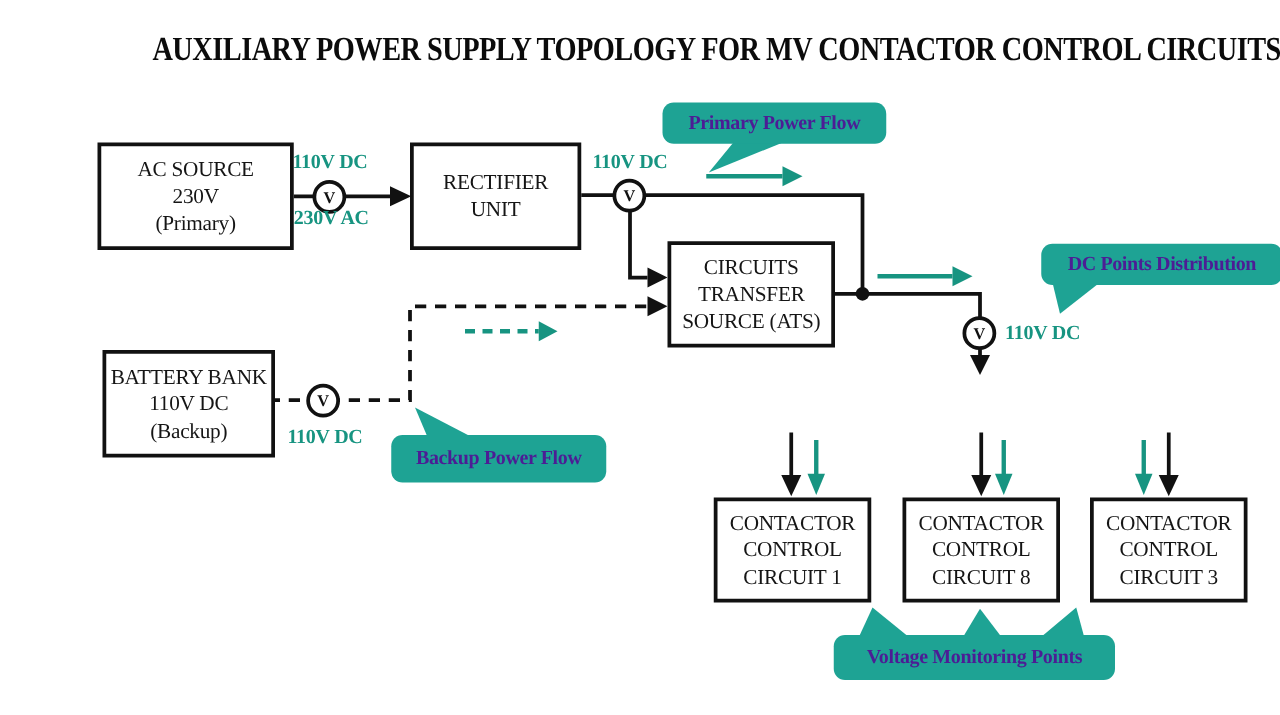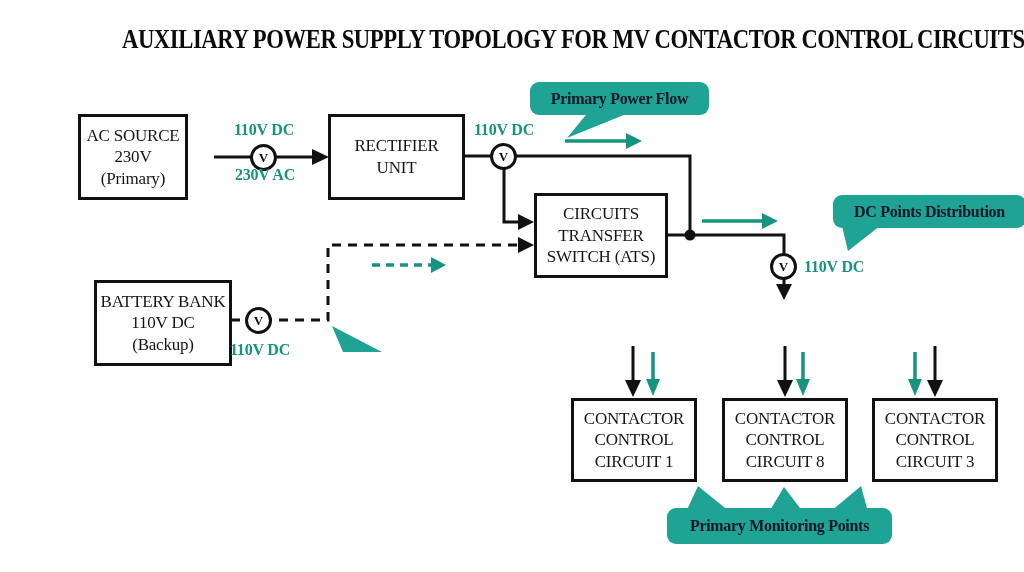--- a/index.html
+++ b/index.html
@@ -23,21 +23,21 @@
     font-size:27px;font-weight:bold;letter-spacing:-.5px;white-space:nowrap;
     transform:scaleX(.84);transform-origin:512px 0;color:#0b0b0b;
   }
   .node{
     position:absolute;box-sizing:border-box;background:var(--boxbg);
     border:3px solid var(--line);
     display:flex;flex-direction:column;align-items:center;justify-content:center;
     text-align:center;font-size:17px;line-height:1.27;letter-spacing:-.2px;color:#151515;
   }
   .callout{
-    position:absolute;box-sizing:border-box;background:var(--callout);color:#0f172a;
+    position:absolute;box-sizing:border-box;background:var(--callout);color:#4c1d95;
     border-radius:9px;display:flex;align-items:center;justify-content:center;
     font-size:16px;font-weight:bold;letter-spacing:-.3px;white-space:nowrap;
   }
   .vmeter{
     position:absolute;box-sizing:border-box;width:27px;height:27px;
     border:3px solid var(--line);border-radius:50%;background:#fff;
     display:flex;align-items:center;justify-content:center;
     font-size:13px;font-weight:bold;color:#111;
   }
   .vlabel{
@@ -98,38 +98,38 @@
       <polygon points="722,213 738,221 722,229"></polygon>
       <polygon points="391,257 406,265 391,273"></polygon>
       <polygon points="606,379 613,396 620,379"></polygon>
       <polygon points="756,379 763,396 770,379"></polygon>
       <polygon points="868,379 875,396 882,379"></polygon>
     </g>
   </svg>
 
   <div class="title">AUXILIARY POWER SUPPLY TOPOLOGY FOR MV CONTACTOR CONTROL CIRCUITS</div>
 
-  <div class="node" style="left:38px;top:114px;width:110px;height:86px">
+  <div class="node" style="left:38px;top:114px;width:157px;height:86px">
     <span>AC SOURCE</span>
     <span>230V</span>
     <span>(Primary)</span>
   </div>
 
   <div class="node" style="left:288px;top:114px;width:137px;height:86px">
     <span>RECTIFIER</span>
     <span>UNIT</span>
   </div>
 
   <div class="node" style="left:494px;top:193px;width:134px;height:85px">
     <span>CIRCUITS</span>
     <span>TRANSFER</span>
-    <span>SWITCH (ATS)</span>
+    <span>SOURCE (ATS)</span>
   </div>
 
-  <div class="node" style="left:54px;top:280px;width:138px;height:86px">
+  <div class="node" style="left:42px;top:280px;width:138px;height:86px">
     <span>BATTERY BANK</span>
     <span>110V DC</span>
     <span>(Backup)</span>
   </div>
 
 
   <div class="node" style="left:531px;top:398px;width:126px;height:84px">
     <span>CONTACTOR</span>
     <span>CONTROL</span>
     <span>CIRCUIT 1</span>
@@ -153,15 +153,16 @@
   <div class="vmeter" style="left:205px;top:307px">V</div>
 
   <div class="vlabel" style="left:184px;top:121px;width:80px">110V DC</div>
   <div class="vlabel" style="left:184px;top:166px;width:82px">230V AC</div>
   <div class="vlabel" style="left:427px;top:121px;width:74px">110V DC</div>
   <div class="vlabel" style="left:764px;top:258px">110V DC</div>
   <div class="vlabel" style="left:180px;top:341px;width:80px">110V DC</div>
 
   <div class="callout" style="left:490px;top:82px;width:179px;height:33px">Primary Power Flow</div>
   <div class="callout" style="left:793px;top:195px;width:193px;height:33px">DC Points Distribution</div>
-  <div class="callout" style="left:627px;top:508px;width:225px;height:36px">Primary Monitoring Points</div>
+  <div class="callout" style="left:273px;top:348px;width:172px;height:38px">Backup Power Flow</div>
+  <div class="callout" style="left:627px;top:508px;width:225px;height:36px">Voltage Monitoring Points</div>
 
 </div>
 
 </body></html>

